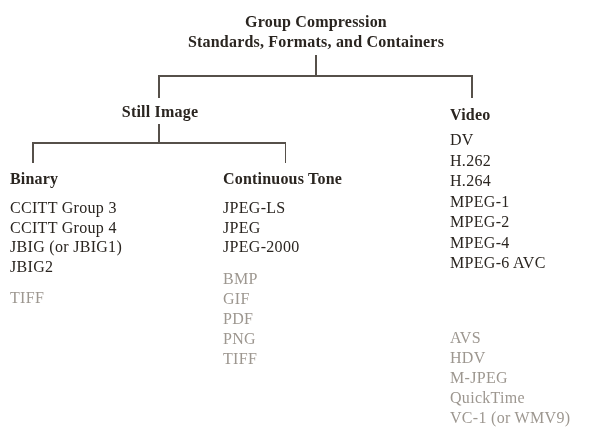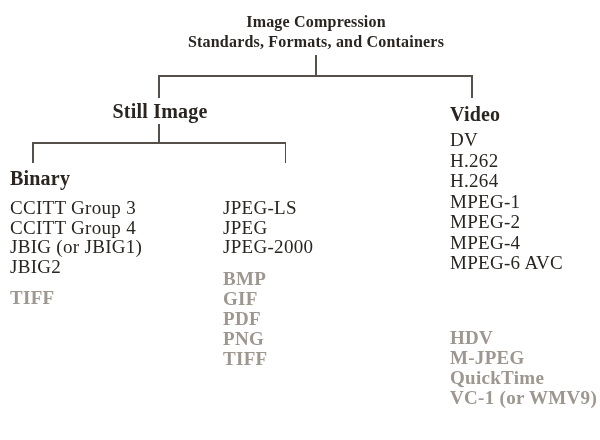--- a/index.html
+++ b/index.html
@@ -20,51 +20,52 @@
   .line{position:absolute;background:var(--line);}
   .hline{height:1.5px;}
   .vline{width:1.5px;}
   .title{
     position:absolute;left:316px;top:12px;
     transform:translateX(-50%);
     text-align:center;font-weight:bold;font-size:16px;line-height:20px;
     white-space:nowrap;letter-spacing:0.2px;
   }
   .label{
-    position:absolute;font-weight:bold;font-size:20px;line-height:15px;
+    position:absolute;font-weight:bold;font-size:16px;line-height:15px;
     white-space:nowrap;letter-spacing:0.2px;
   }
   .label.centered{transform:translateX(-50%);}
-  .list{position:absolute;font-size:19px;white-space:nowrap;letter-spacing:0.3px;}
+  .list{position:absolute;font-size:16px;white-space:nowrap;letter-spacing:0.3px;}
   .list .item{display:block;}
-  .gray{color:var(--text-gray);font-weight:bold;}
+  .gray{color:var(--text-gray);}
 </style>
 </head>
 <body>
 
 <div class="canvas">
 
   <div class="line vline" style="left:315px;top:55px;height:21px"></div>
   <div class="line hline" style="left:158px;top:75px;width:314.5px"></div>
   <div class="line vline" style="left:158px;top:75px;height:23px"></div>
   <div class="line vline" style="left:471px;top:75px;height:23px"></div>
   <div class="line vline" style="left:158px;top:124px;height:19px"></div>
   <div class="line hline" style="left:32px;top:142px;width:254px"></div>
   <div class="line vline" style="left:32px;top:142px;height:21px"></div>
   <div class="line vline" style="left:284.5px;top:142px;height:21px"></div>
 
   <div class="title">
-    <div>Image Compression</div>
+    <div>Group Compression</div>
     <div>Standards, Formats, and Containers</div>
   </div>
 
   <div class="label centered" style="left:160px;top:104px">Still Image</div>
   <div class="label" style="left:450px;top:107px">Video</div>
 
   <div class="label" style="left:10px;top:171px">Binary</div>
+  <div class="label" style="left:223px;top:171px">Continuous Tone</div>
 
   <div class="list" style="left:10px;top:198px;line-height:19.5px">
     <span class="item">CCITT Group 3</span>
     <span class="item">CCITT Group 4</span>
     <span class="item">JBIG (or JBIG1)</span>
     <span class="item">JBIG2</span>
   </div>
 
   <div class="list gray" style="left:10px;top:288px;line-height:20px">
     <span class="item">TIFF</span>
@@ -88,19 +89,20 @@
     <span class="item">DV</span>
     <span class="item">H.262</span>
     <span class="item">H.264</span>
     <span class="item">MPEG-1</span>
     <span class="item">MPEG-2</span>
     <span class="item">MPEG-4</span>
     <span class="item">MPEG-6 AVC</span>
   </div>
 
   <div class="list gray" style="left:450px;top:328px;line-height:20px">
+    <span class="item">AVS</span>
     <span class="item">HDV</span>
     <span class="item">M-JPEG</span>
     <span class="item">QuickTime</span>
     <span class="item">VC-1 (or WMV9)</span>
   </div>
 
 </div>
 
 </body></html>

